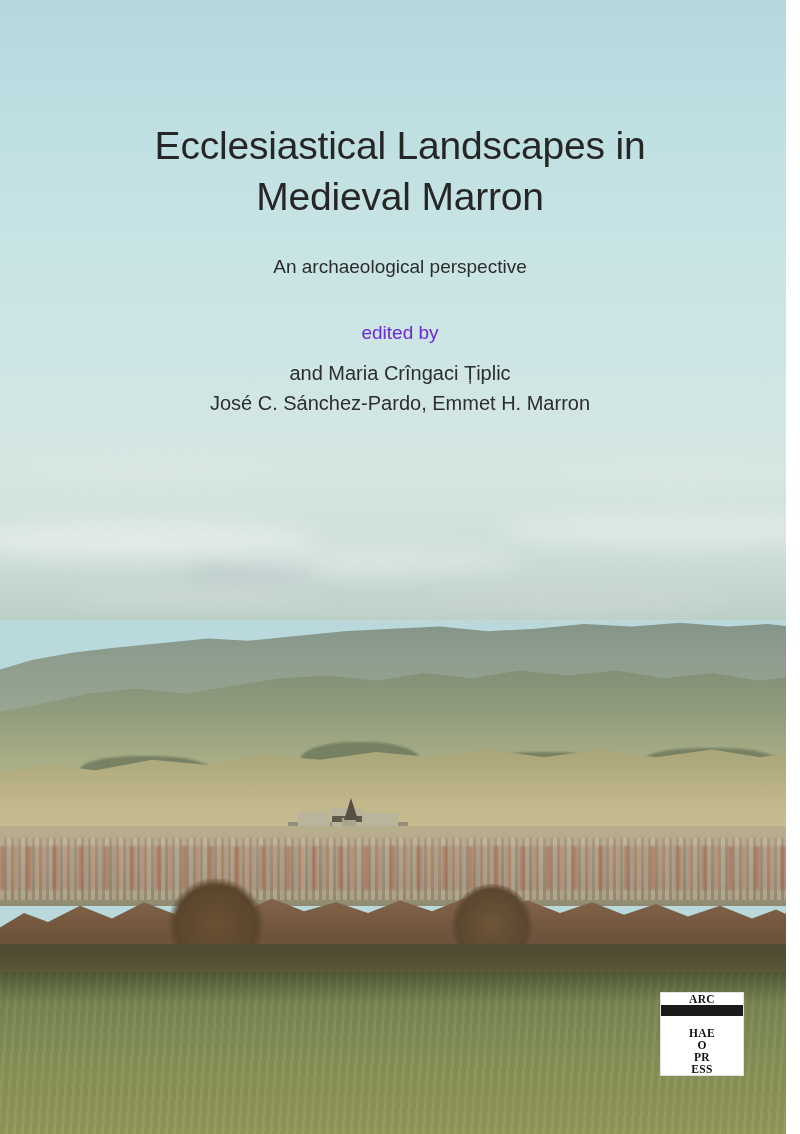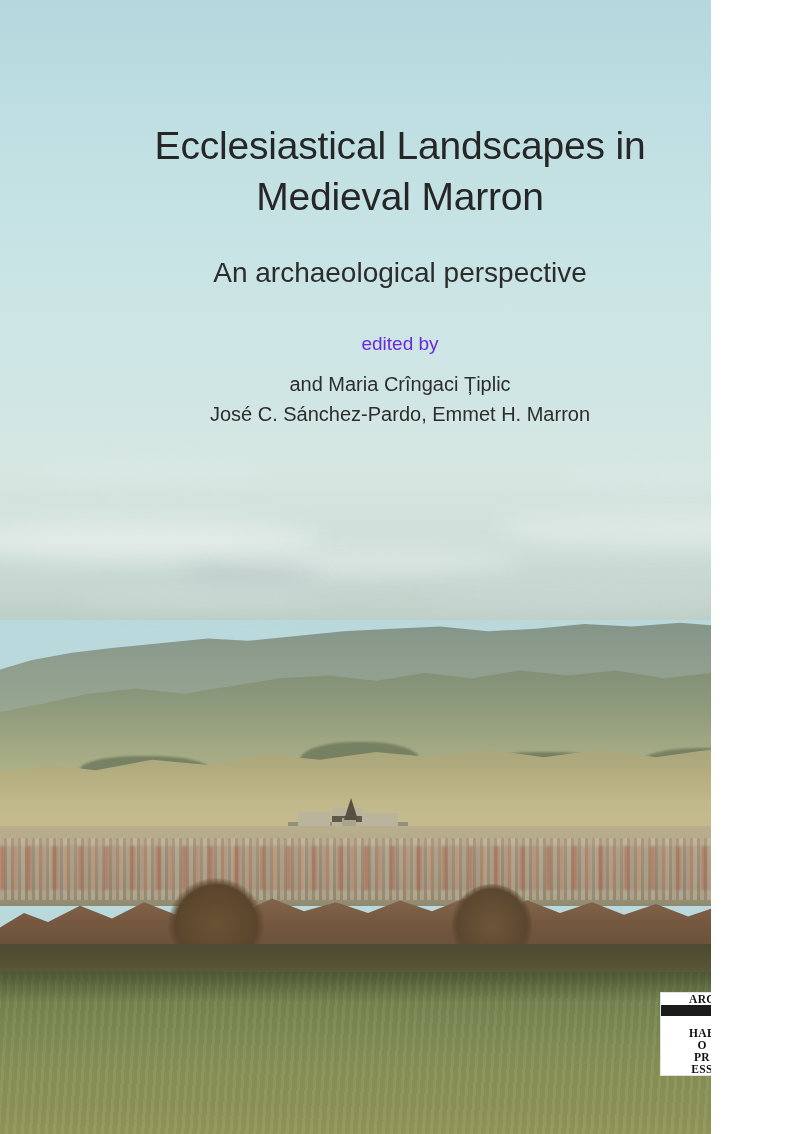--- a/index.html
+++ b/index.html
@@ -5,21 +5,21 @@
   html, body {
     margin: 0;
     padding: 0;
     background: #ffffff;
   }
   body {
     font-family: "Liberation Sans", sans-serif;
   }
   .cover {
     position: relative;
-    width: 711px;
+    width: 786px;
     height: 1134px;
     overflow: hidden;
     background: #b9d9dd;
   }
 
   
   .sky {
     position: absolute;
     left: 0; top: 0;
     width: 800px;
@@ -235,21 +235,21 @@
   }
   .main-title {
     font-size: 39px;
     line-height: 1.32;
     font-weight: 400;
     letter-spacing: -0.2px;
     margin: 0 70px;
     color: #262626;
   }
   .subtitle {
-    font-size: 28px;
+    font-size: 19px;
     line-height: 1.3;
     font-weight: 400;
     margin: 32px 70px 0;
     color: #2c2c2c;
   }
   .edited-by {
     font-size: 19px;
     margin-top: 42px;
     color: #6d28d9;
   }

